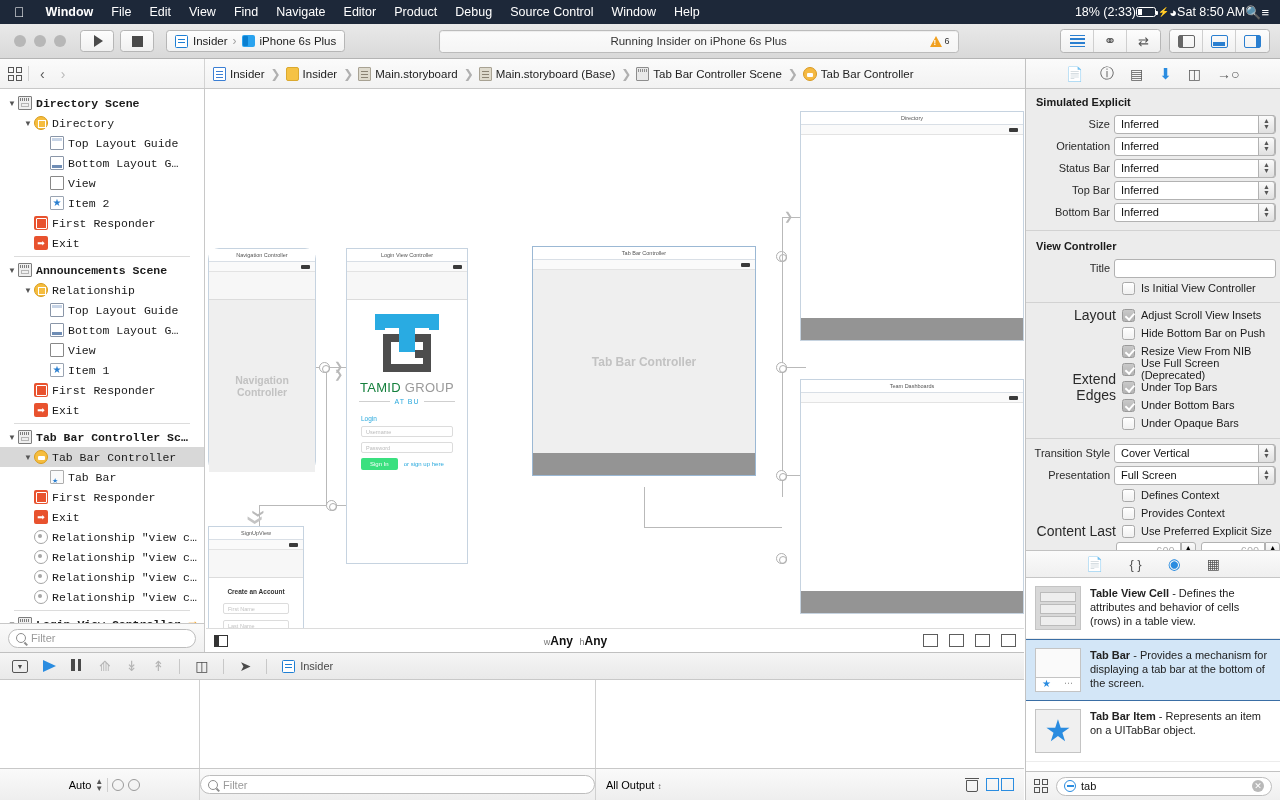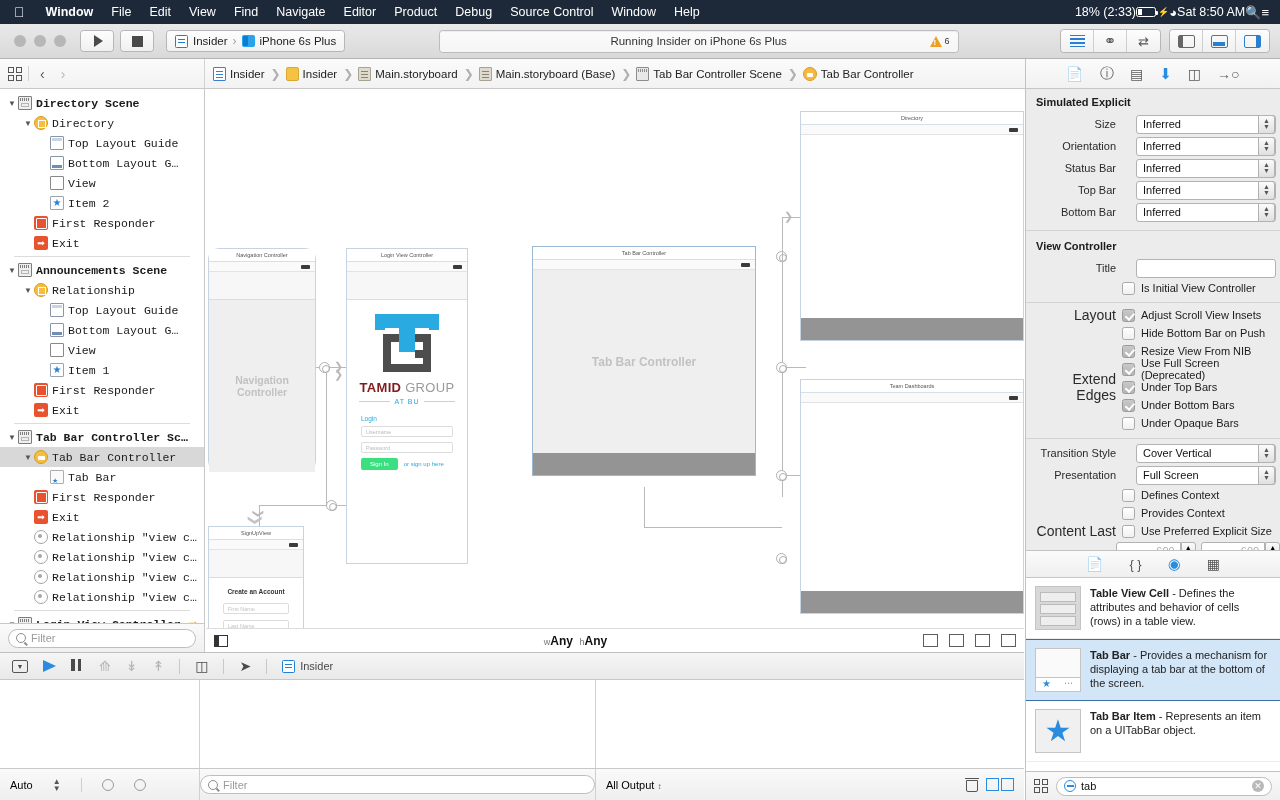--- a/index.html
+++ b/index.html
@@ -206,21 +206,21 @@
     position: absolute; top: 50%; left: 0; right: 0; transform: translateY(-50%);
     text-align: center; color: #c2c2c2; font-size: 12px; font-weight: bold;
   }
   .tabbar-sim { height: 22px; background: #949494; }
   .navbar-sim { height: 28px; background: #f7f7f7; border-bottom: 1px solid #dcdcdc;}
 
   
   .login-body { background:#fff; position:relative; }
   .logo-wrap { text-align:center; padding-top: 12px; }
   .tamid-text { text-align:center; margin-top: 4px; font-size: 13px; letter-spacing: .3px;}
-  .tamid-text b { color:#7f1d1d; font-weight:bold;}
+  .tamid-text b { color:#15803d; font-weight:normal;}
   .tamid-text span { color:#9a9a9a; font-weight:normal;}
   .atbu { display:flex; align-items:center; justify-content:center; gap:5px; margin: 3px 12px 0 12px; color:#2aa9dd; font-size:7px; letter-spacing:1px;}
   .atbu::before,.atbu::after{content:"";height:1px;background:#cfcfcf;flex:1;}
   .login-form { padding: 10px 14px 0 14px; }
   .login-label { color:#2aa9dd; font-size:6.5px; margin-bottom:4px;}
   .tf { height:11px; border:1px solid #dcdcdc; border-radius:2px; margin-bottom:5px; font-size:5.5px; color:#bbb; padding-left:4px; line-height:11px;}
   .login-actions { display:flex; align-items:center; gap:6px; margin-top:3px;}
   .signin-btn { background:#3ae07f; color:#fff; font-size:6px; padding:3px 9px; border-radius:2px;}
   .signup-link { color:#2aa9dd; font-size:6px;}
 
@@ -271,21 +271,21 @@
     display: flex; background: #fff;
   }
   .dbg-left { width: 200px; background:#fff; border-right:1px solid #d0d0d0;}
   .dbg-mid { width: 396px; background:#fff; border-right:1px solid #d0d0d0;}
   .dbg-right { flex:1; background:#fff;}
   .debug-footer {
     position: absolute; top: 768px; left: 0; width: 1024px; height: 32px;
     background: linear-gradient(#fafafa,#eeeeee); border-top:1px solid #c8c8c8;
     display:flex; align-items:center;
   }
-  .df-left { width:200px; display:flex; align-items:center; gap:20px; padding-left:10px; border-right:1px solid #d0d0d0; height:100%;}
+  .df-left { width:200px; display:flex; align-items:center; gap:4px; padding-left:10px; border-right:1px solid #d0d0d0; height:100%;justify-content:center;}
   .df-mid { width:396px; display:flex; align-items:center; justify-content:center; border-right:1px solid #d0d0d0; height:100%;}
   .df-right { flex:1; display:flex; align-items:center; padding: 0 10px; justify-content: space-between;}
   .stepper { display:inline-block; font-size:8px; line-height:7px; color:#555;}
   .circ { width:12px;height:12px;border-radius:50%;border:1.3px solid #9a9a9a;}
   .trash { width:12px;height:14px; position:relative;}
   .trash::before{content:"";position:absolute;left:0;right:0;top:2px;bottom:0;border:1.3px solid #555;border-radius:0 0 2px 2px;}
   .trash::after{content:"";position:absolute;left:-1px;right:-1px;top:0;height:1.6px;background:#555;}
   .blu-seg { display:flex; gap:2px;}
   .blu-seg i { width:13px;height:13px;border:1.6px solid #2a8ce0; display:block;}
 
@@ -299,21 +299,21 @@
     height: 30px; display: flex; align-items: center; justify-content: center; gap: 16px;
     background: linear-gradient(#fbfbfb,#f1f1f1); border-bottom: 1px solid #c6c6c6;
     color: #5a5a5a;
   }
   .insp-body { flex: 1; overflow: hidden; background: #ececec; }
   .sec-head {
     font-size: 11px; font-weight: bold; color: #1b1b1b;
     padding: 7px 10px 5px 10px;
   }
   .hr { height:1px; background:#d2d2d2; margin: 3px 0; }
-  .frow { display:flex; align-items:center; height: 22px; padding: 0 4px 0 6px; gap:20px; }
+  .frow { display:flex; align-items:center; height: 22px; padding: 0 4px 0 0; gap:4px; }
   .flabel { width: 84px; text-align: right; font-size: 11px; color: #2a2a2a; flex: 0 0 84px;}
   .popup {
     flex:1; height: 19px; border: 1px solid #b2b2b2; border-radius: 3px;
     background: #fff; display:flex; align-items:center; padding-left: 6px;
     font-size: 11px; color: #111; position: relative;
   }
   .popup .stepbtn {
     position: absolute; right: 0; top: -1px; bottom: -1px; width: 17px;
     background: linear-gradient(#fbfbfb,#e0e0e0); border: 1px solid #b2b2b2;
     border-radius: 0 3px 3px 0; display:flex; flex-direction:column;

